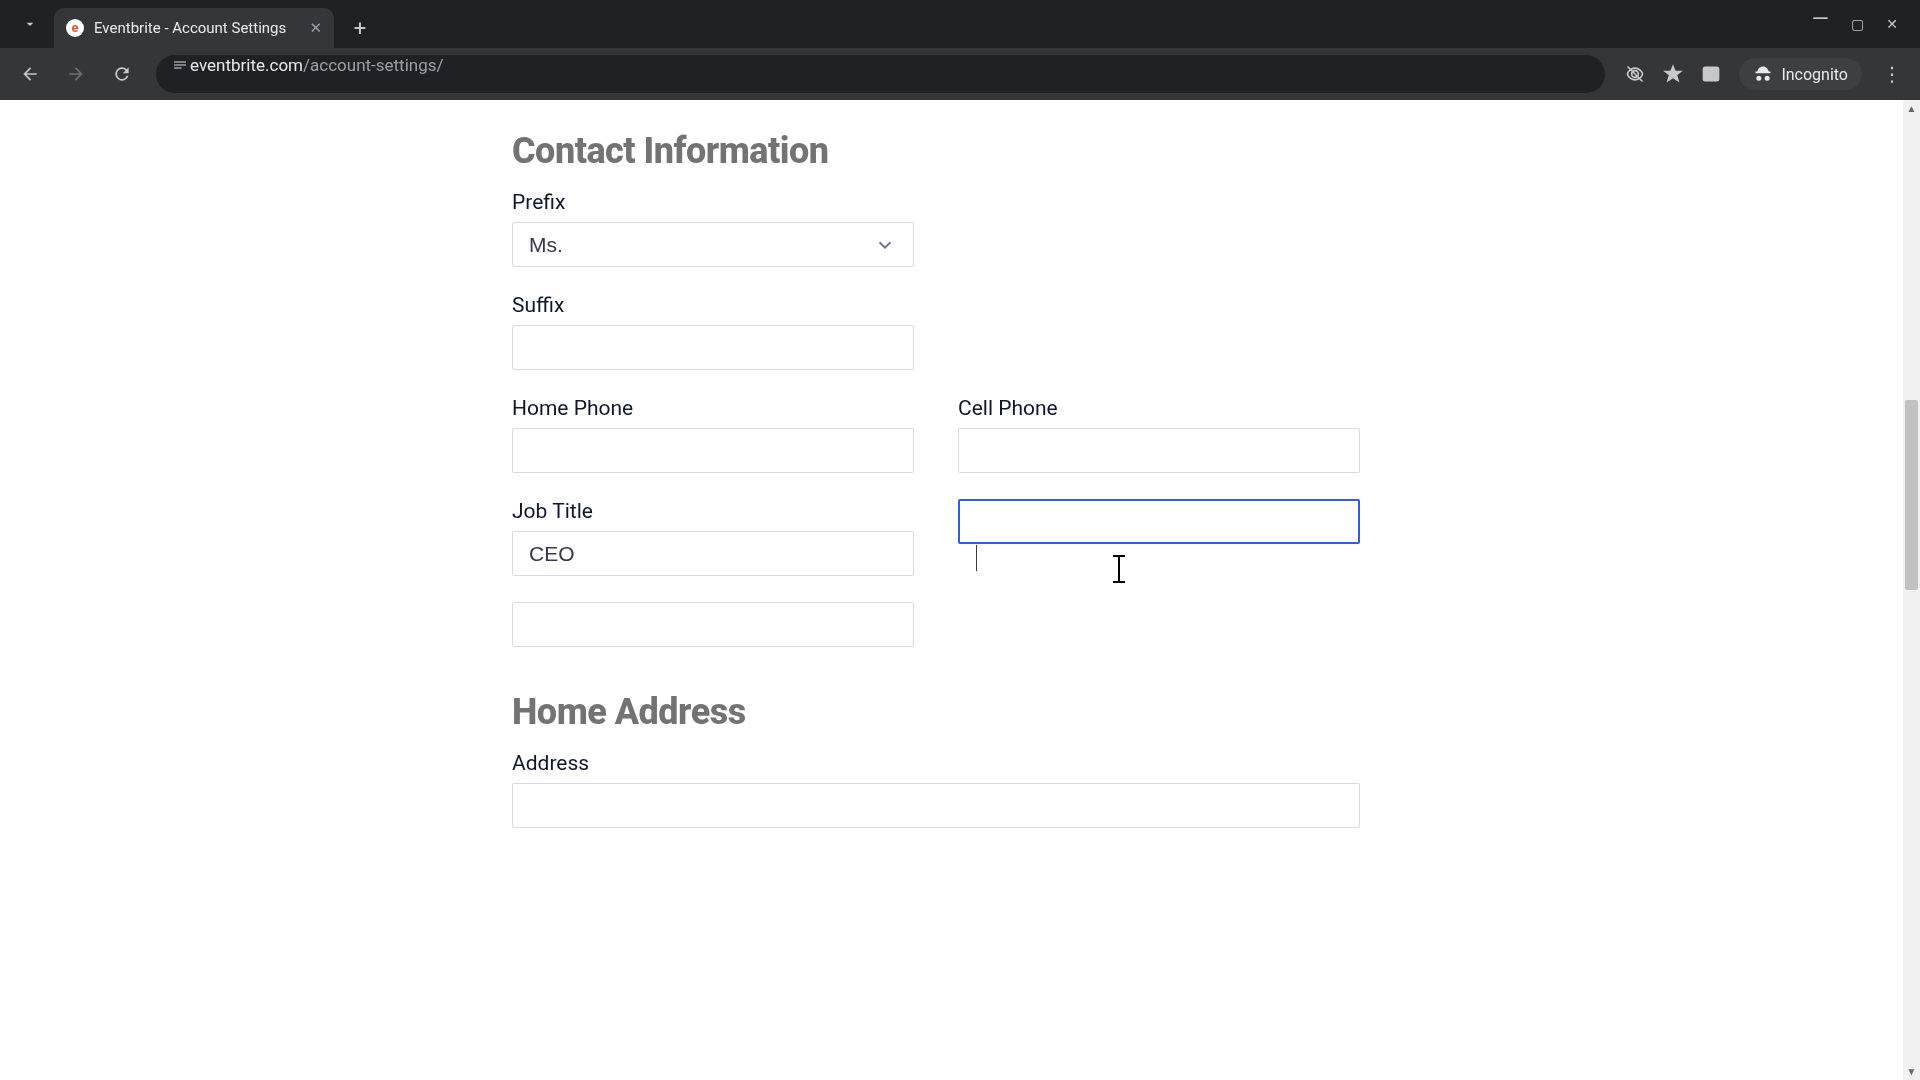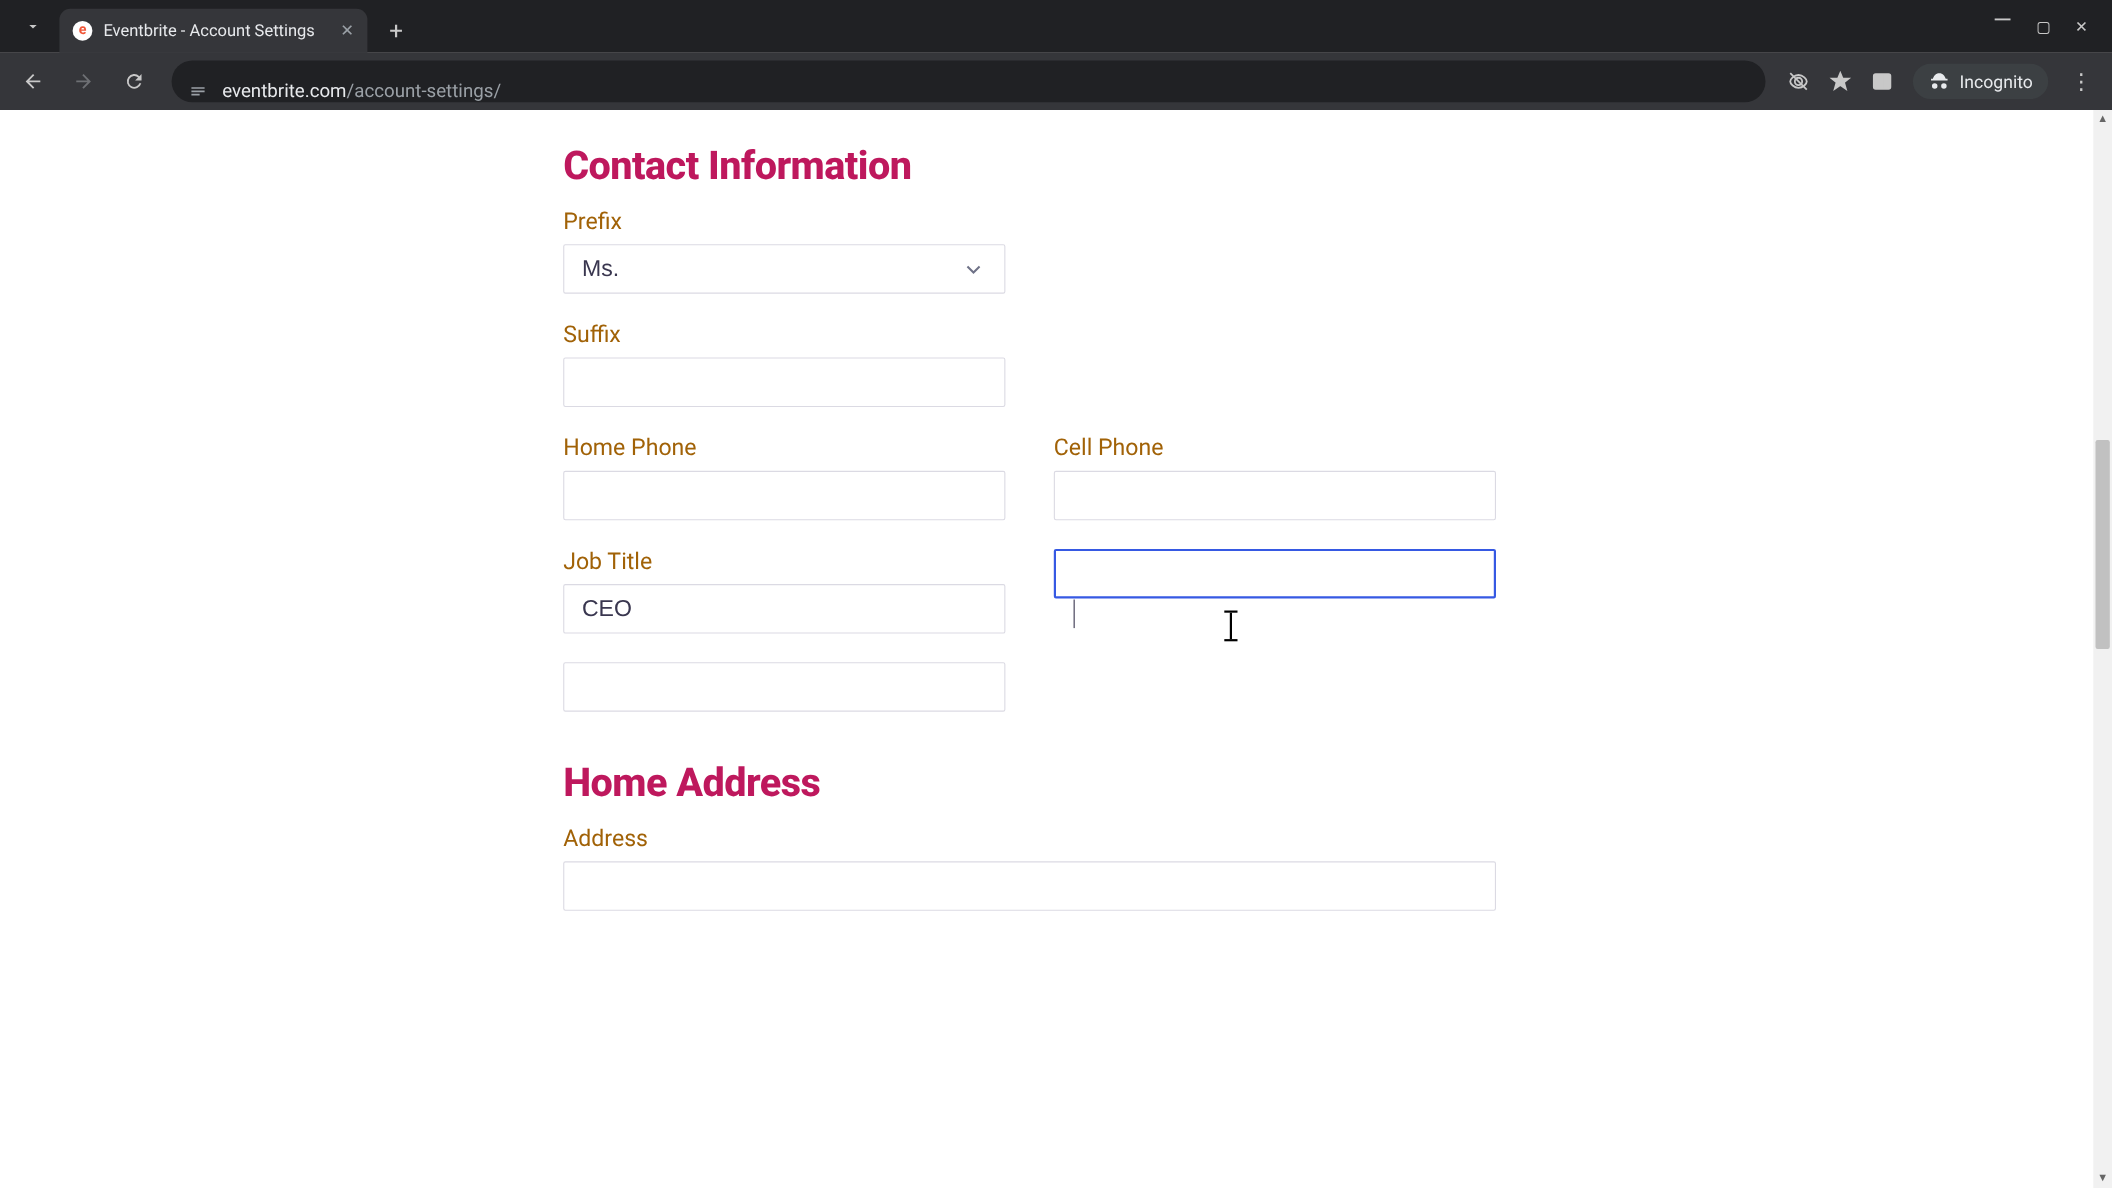--- a/index.html
+++ b/index.html
@@ -17,21 +17,21 @@
   .newtab { width:32px; height:32px; margin:4px 0 4px 10px; border-radius:50%; display:flex; align-items:center; justify-content:center; color:#c8c8c8; font-size:22px; }
   .chrome-spacer { flex:1; }
   .win-controls { display:flex; gap:22px; color:#c8c8c8; height:48px; align-items:center; padding-right:14px; }
   .win-controls span { font-size:14px; }
   .win-controls .min { font-size:22px; transform:translateY(-6px); }
 
   .addr-bar { background:#35363a; height:52px; display:flex; align-items:center; padding:0 10px; gap:6px; }
   .nav-btn { width:40px; height:40px; display:flex; align-items:center; justify-content:center; color:#c8c8c8; border-radius:50%; }
   .nav-btn.disabled { color:#6e7074; }
   .nav-btn svg { width:20px; height:20px; fill:currentColor; }
-  .omnibox { flex:1; display:flex; align-items:flex-end; background:#202124; border-radius:24px; height:38px; margin:0 8px; padding:0 14px; color:#e8eaed; font-size:17px; gap:12px; }
+  .omnibox { flex:1; display:flex; align-items:flex-start; background:#202124; border-radius:24px; height:38px; margin:0 8px; padding:0 14px; color:#e8eaed; font-size:17px; gap:0; }
   .omnibox .site-chip { width:20px; height:20px; display:flex; align-items:center; justify-content:center; }
   .omnibox .site-chip svg { width:18px; height:18px; fill:#9aa0a6; }
   .omnibox .url { flex:1; color:#e8eaed; white-space:nowrap; overflow:hidden; }
   .omnibox .url .host { color:#e8eaed; }
   .omnibox .url .path { color:#9aa0a6; }
   .addr-icon { width:32px; height:32px; display:flex; align-items:center; justify-content:center; color:#c8c8c8; }
   .addr-icon svg { width:20px; height:20px; fill:currentColor; stroke:currentColor; }
   .incognito-pill { display:flex; align-items:center; gap:8px; background:#3c4043; color:#e8eaed; padding:6px 14px; border-radius:20px; font-size:16px; margin-left:6px; }
   .incognito-pill svg { width:20px; height:20px; fill:#e8eaed; }
   .kebab { width:36px; display:flex; align-items:center; justify-content:center; color:#c8c8c8; font-size:20px; margin-left:6px; }
@@ -45,26 +45,26 @@
   .scroll-up, .scroll-down { position:absolute; right:0; width:17px; height:17px; display:flex; align-items:center; justify-content:center; color:#666; font-size:10px; }
   .scroll-up { top:0; }
   .scroll-down { bottom:0; }
 
   
   .sidebar-strip { position:absolute; left:0; top:0; width:406px; height:100%; }
   .sidebar-strip::after { content:""; position:absolute; right:0; top:0; width:2px; height:100%; background:transparent; }
 
   .content { position:absolute; left:512px; top:0; width:1360px; padding-top:12px; }
 
-  h2.sec { font-size:36px; font-weight:800; color:#be185d; letter-spacing:-0.5px; margin:18px 0 18px 0; }
+  h2.sec { font-size:36px; font-weight:800; color:#737373; letter-spacing:-0.5px; margin:18px 0 18px 0; }
 
   .row { display:flex; gap:44px; margin-bottom:26px; }
   .field { width:402px; }
   .field.full { width:848px; }
-  .lbl { display:block; font-size:21px; color:#a16207; margin-bottom:8px; }
+  .lbl { display:block; font-size:21px; color:#0f172a; margin-bottom:8px; }
   .ctrl { width:100%; height:45px; border:1px solid #dbdae3; background:#fff; font-size:21px; color:#39364f; padding:0 16px; outline:none; border-radius:2px; }
   .ctrl.focused { border:2px solid #3659e3; padding:0 15px; }
   .select-wrap { position:relative; }
   .select-wrap svg { position:absolute; right:18px; top:50%; transform:translateY(-50%); width:22px; height:22px; fill:none; stroke:#6f7287; stroke-width:2; pointer-events:none; }
   select.ctrl { appearance:none; -webkit-appearance:none; background:#fff; }
 
   
   .cursor-caret { position:absolute; width:1px; height:26px; background:#39364f; animation:blink 1.1s step-end infinite; }
   @keyframes blink { 50% { opacity:0; } }
 

